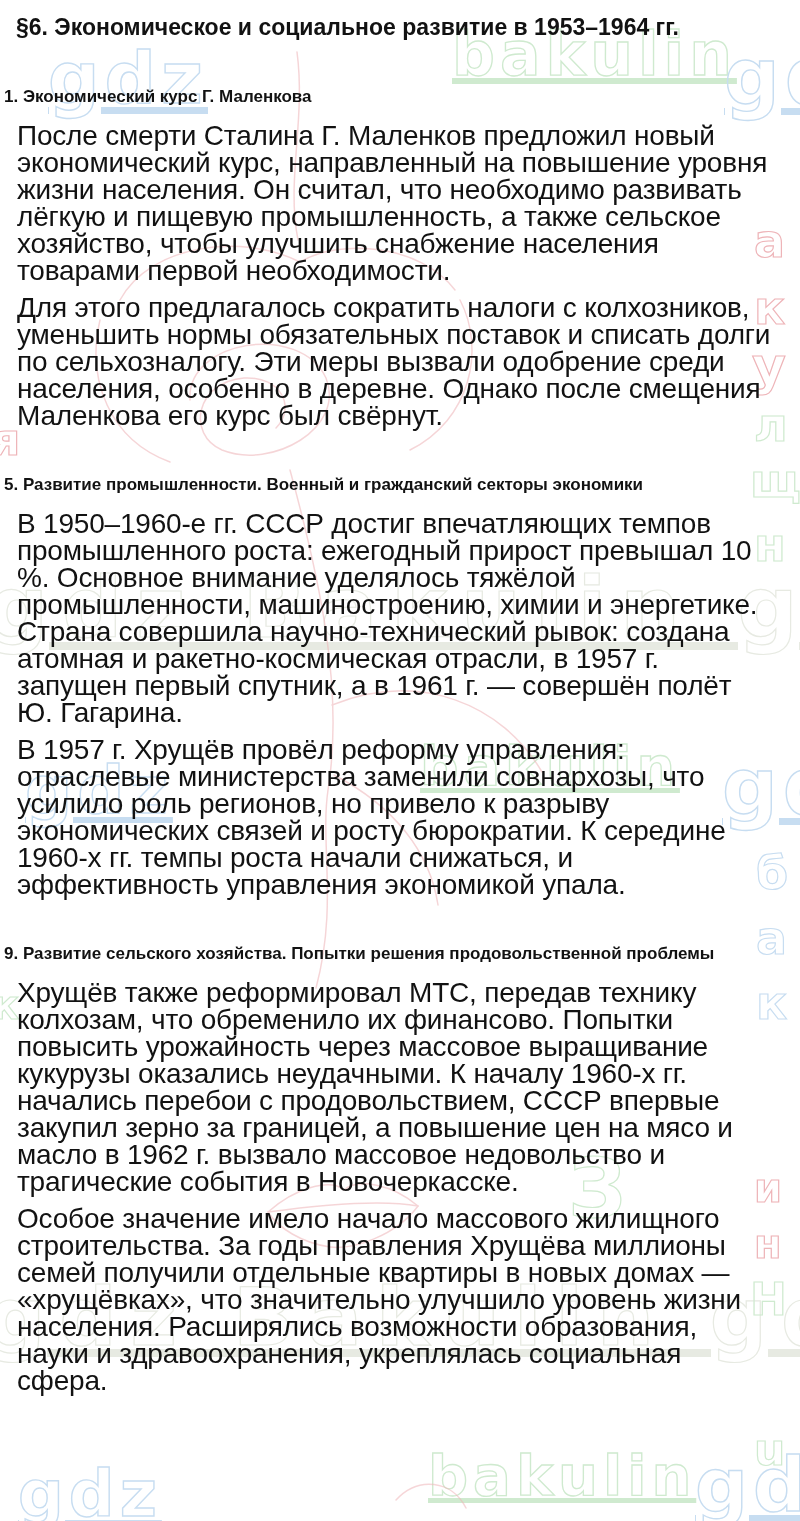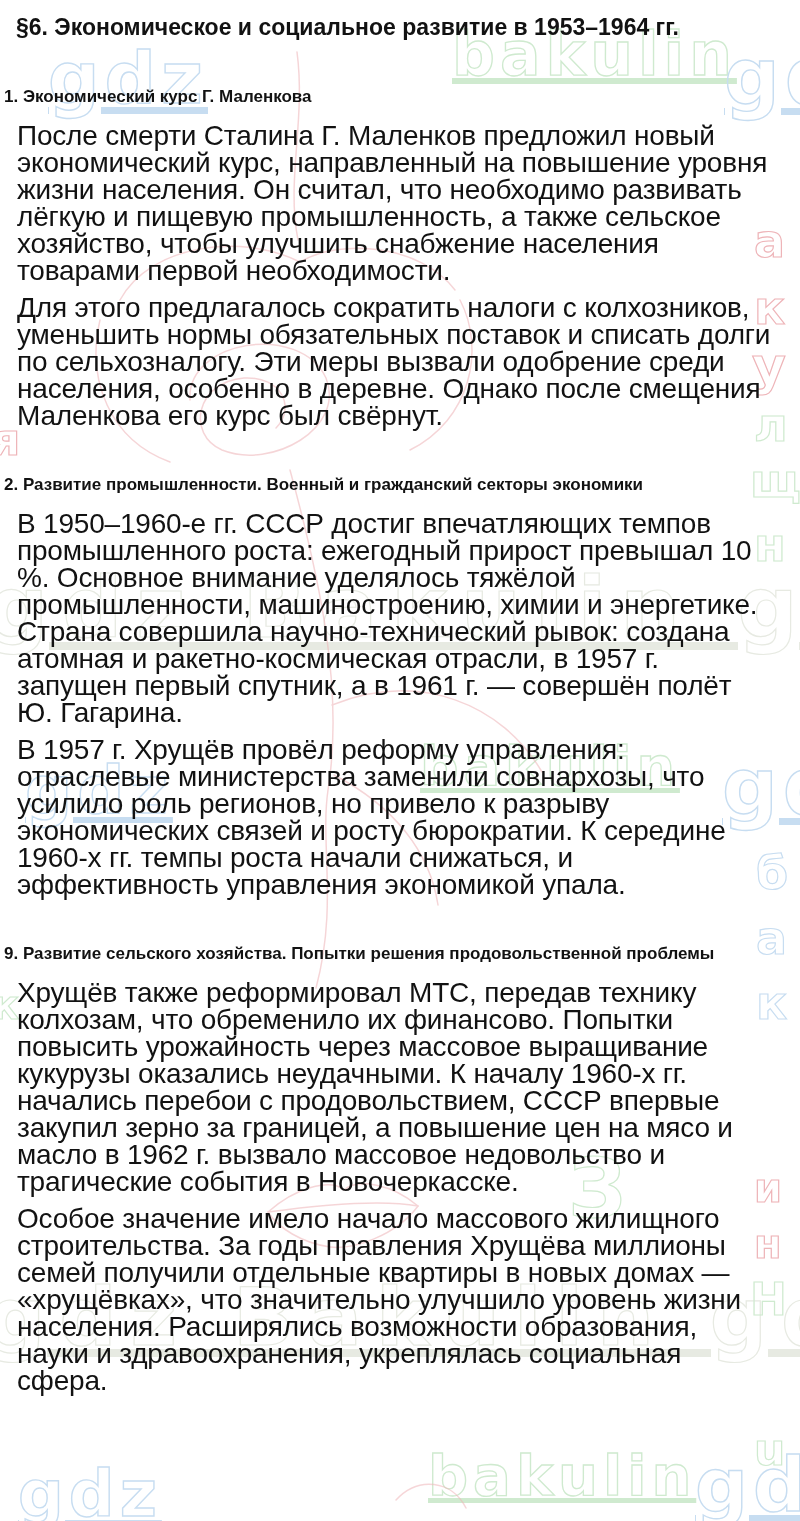--- a/index.html
+++ b/index.html
@@ -78,21 +78,21 @@
       <span class="edge-letter" style="left: 754px; top: 1428px; font-size: 44px; -webkit-text-stroke: 1.2px rgb(207, 234, 207);">u</span>
     </div>
 
   <div id="content">
     <h1 class="doc-title">§6. Экономическое и социальное развитие в 1953–1964 гг.</h1>
 
     <h2 class="sec-heading">1. Экономический курс Г. Маленкова</h2>
     <p class="para">После смерти Сталина Г. Маленков предложил новый экономический курс, направленный на повышение уровня жизни населения. Он считал, что необходимо развивать лёгкую и пищевую промышленность, а также сельское хозяйство, чтобы улучшить снабжение населения товарами первой необходимости.</p>
     <p class="para">Для этого предлагалось сократить налоги с колхозников, уменьшить нормы обязательных поставок и списать долги по сельхозналогу. Эти меры вызвали одобрение среди населения, особенно в деревне. Однако после смещения Маленкова его курс был свёрнут.</p>
 
-    <h2 class="sec-heading">2. Развитие промышленности. Военный и гражданский секторы экономики</h2>
+    <h2 class="sec-heading">5. Развитие промышленности. Военный и гражданский секторы экономики</h2>
     <p class="para">В 1950–1960-е гг. СССР достиг впечатляющих темпов промышленного роста: ежегодный прирост превышал 10 %. Основное внимание уделялось тяжёлой промышленности, машиностроению, химии и энергетике. Страна совершила научно-технический рывок: создана атомная и ракетно-космическая отрасли, в 1957 г. запущен первый спутник, а в 1961 г. — совершён полёт Ю. Гагарина.</p>
     <p class="para">В 1957 г. Хрущёв провёл реформу управления: отраслевые министерства заменили совнархозы, что усилило роль регионов, но привело к разрыву экономических связей и росту бюрократии. К середине 1960-х гг. темпы роста начали снижаться, и эффективность управления экономикой упала.</p>
 
     <h2 class="sec-heading">9. Развитие сельского хозяйства. Попытки решения продовольственной проблемы</h2>
     <p class="para">Хрущёв также реформировал МТС, передав технику колхозам, что обременило их финансово. Попытки повысить урожайность через массовое выращивание кукурузы оказались неудачными. К началу 1960-х гг. начались перебои с продовольствием, СССР впервые закупил зерно за границей, а повышение цен на мясо и масло в 1962 г. вызвало массовое недовольство и трагические события в Новочеркасске.</p>
 
     <p class="para">Особое значение имело начало массового жилищного строительства. За годы правления Хрущёва миллионы семей получили отдельные квартиры в новых домах — «хрущёвках», что значительно улучшило уровень жизни населения. Расширялись возможности образования, науки и здравоохранения, укреплялась социальная сфера.</p>
   </div>
 
 </div>

